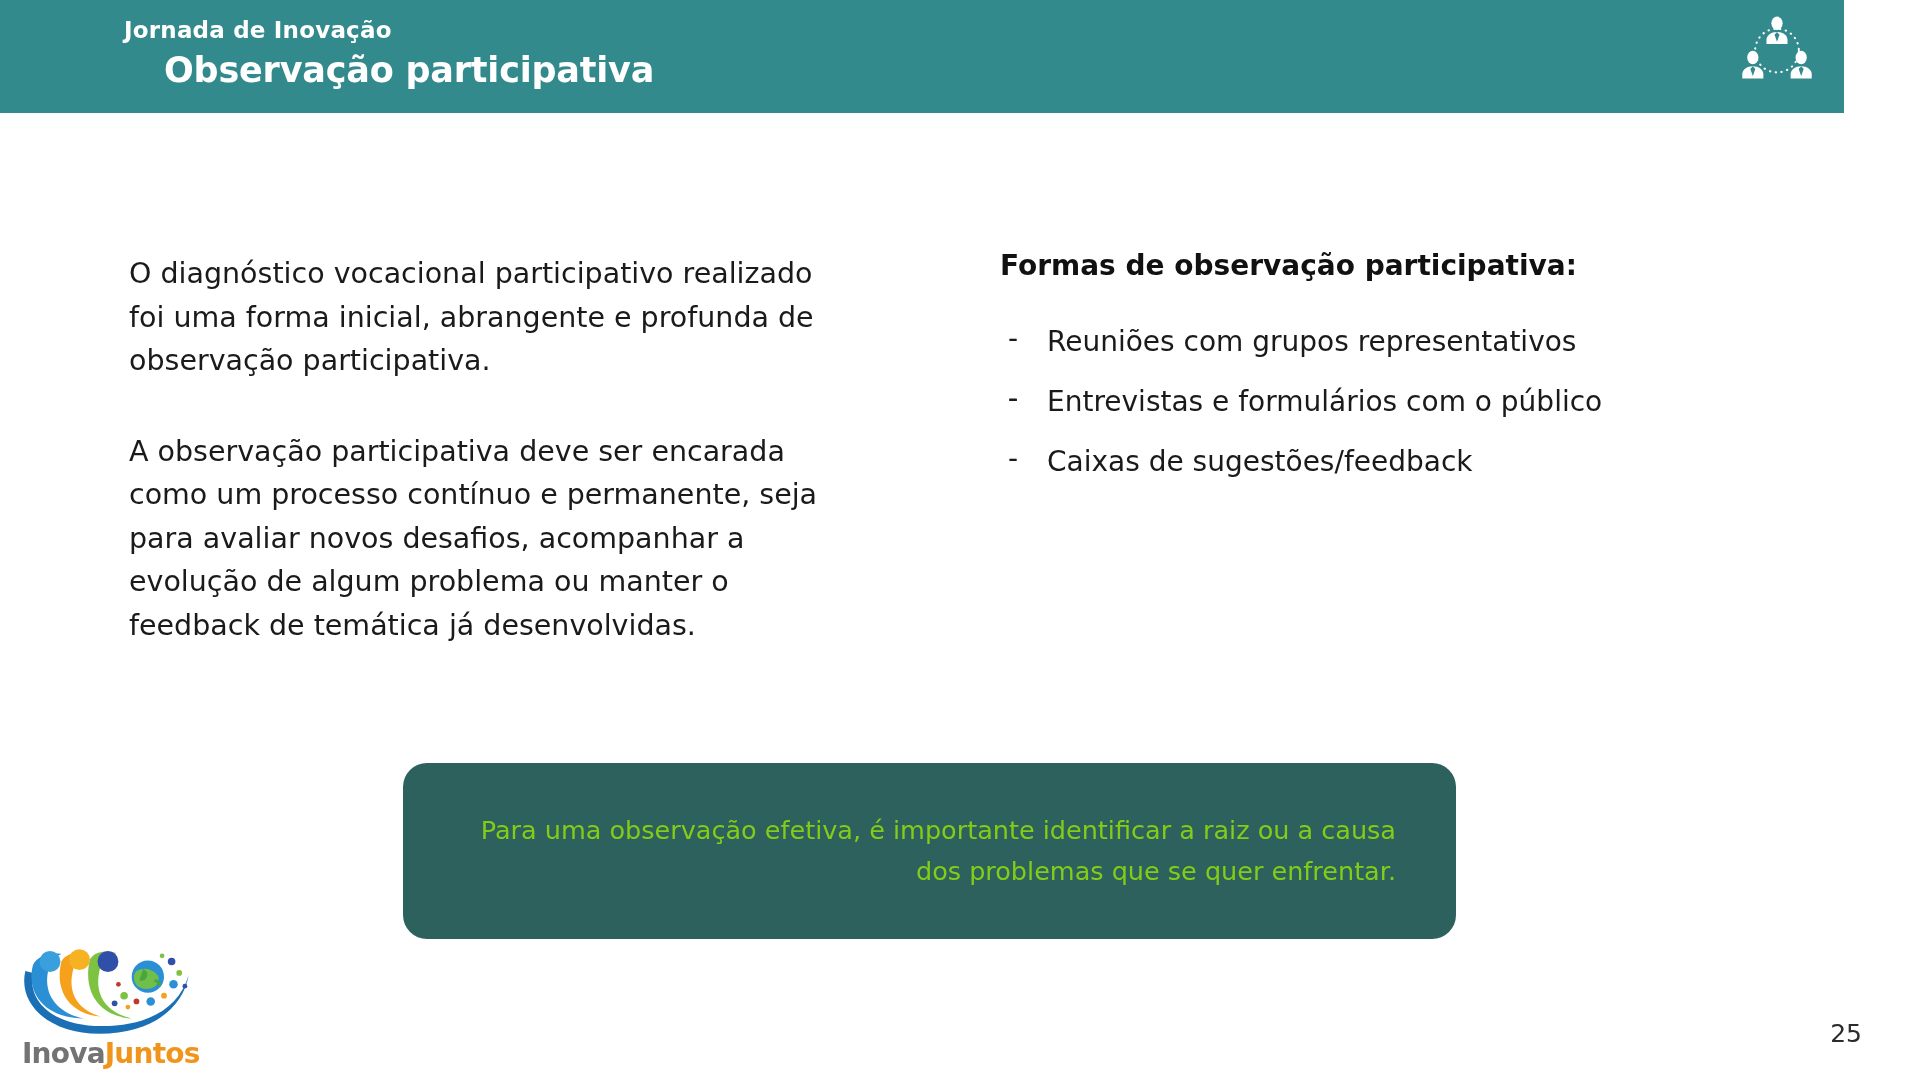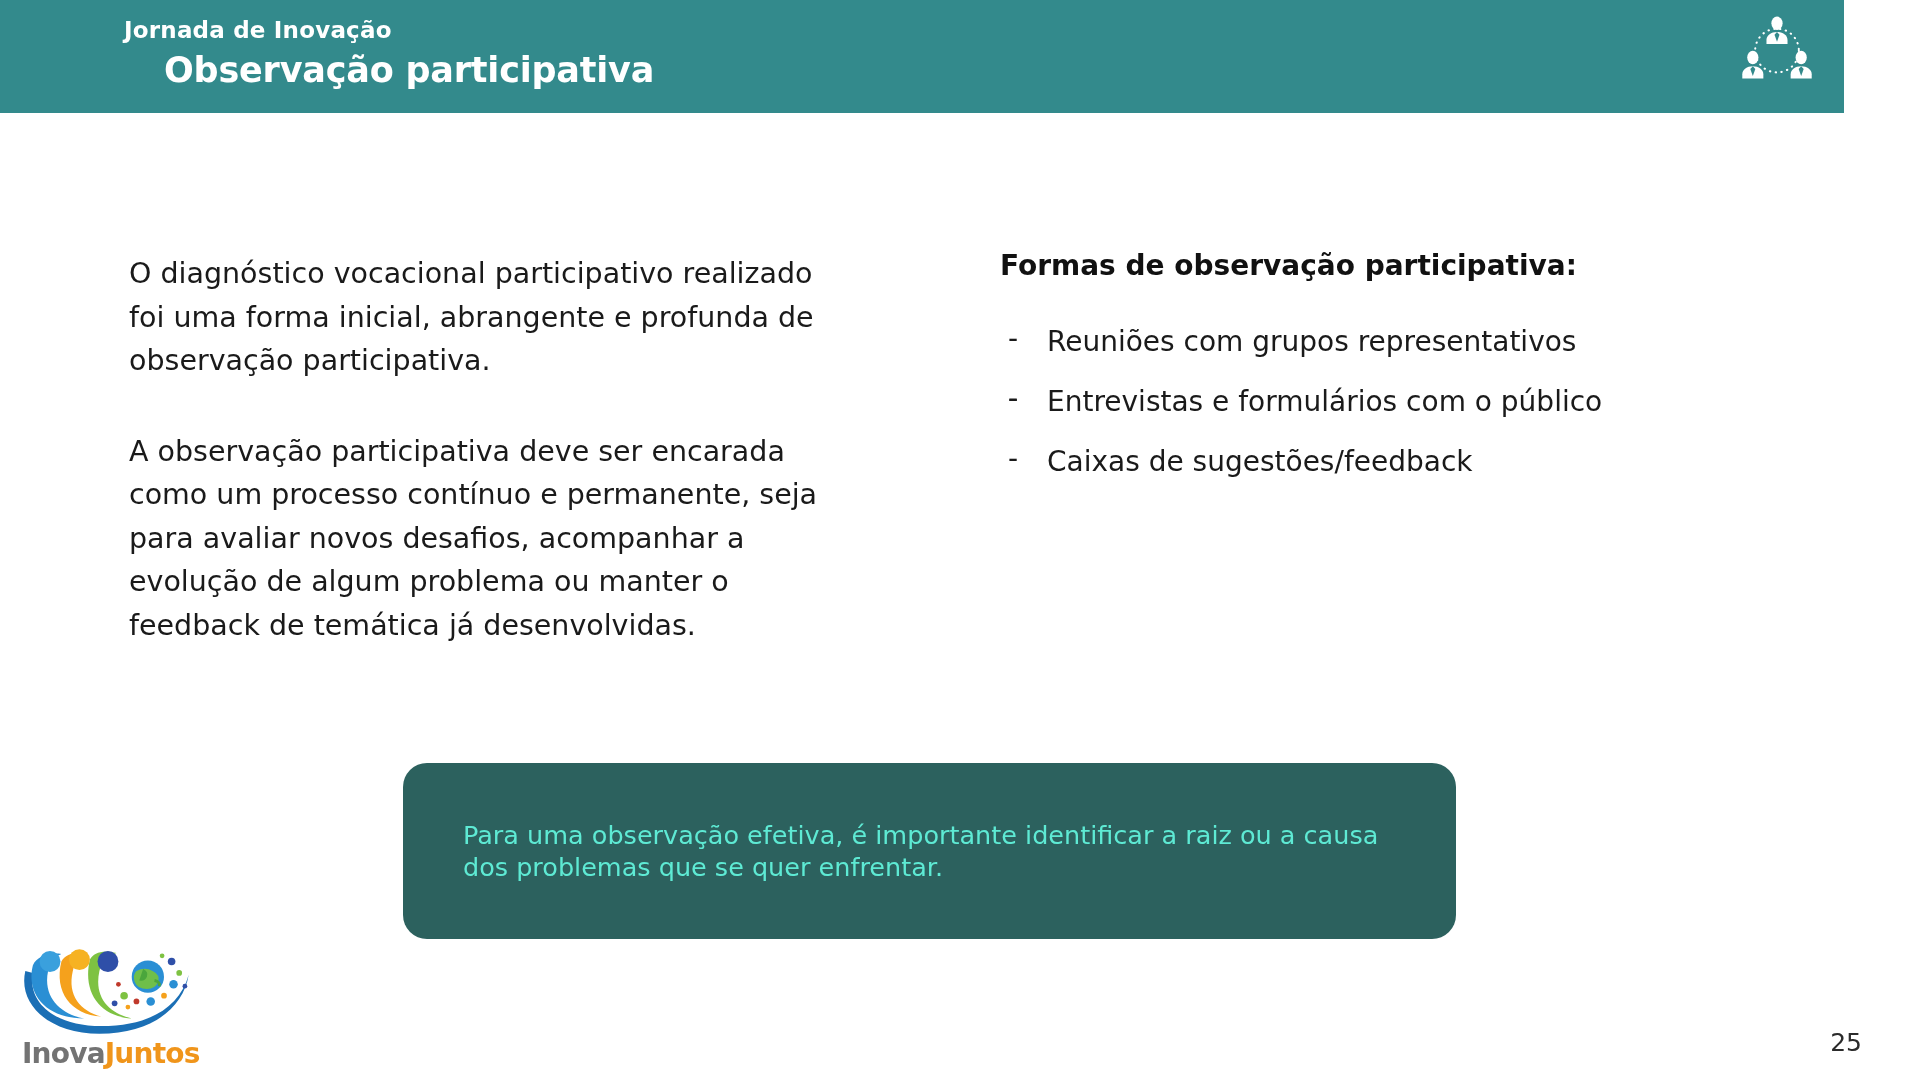--- a/index.html
+++ b/index.html
@@ -123,23 +123,23 @@
     border-radius: 24px;
     display: flex;
     align-items: center;
     justify-content: center;
     box-sizing: border-box;
     padding: 0 60px;
   }
   .callout-text {
     font-family: "DejaVu Sans", sans-serif;
     font-size: 25.5px;
-    line-height: 32px;
-    color: #5eead4;
-    text-align: left;
+    line-height: 41px;
+    color: #84cc16;
+    text-align: right;
     font-weight: 400;
   }
 
   
   .logo-wrap {
     position: absolute;
     left: 12px;
     bottom: 8px;
     width: 190px;
     height: 130px;
@@ -153,21 +153,21 @@
     font-weight: bold;
     letter-spacing: -0.8px;
     white-space: nowrap;
   }
   .wm-inova { color: #737373; }
   .wm-juntos { color: #f0951b; }
 
   .page-number {
     position: absolute;
     right: 58px;
-    bottom: 23px;
+    bottom: 32px;
     font-family: "DejaVu Sans", sans-serif;
     font-size: 25px;
     color: #2b2b2b;
   }
 </style>
 </head>
 <body>
 
 <div class="header-band">
   <div class="header-eyebrow">Jornada de Inovação</div>

